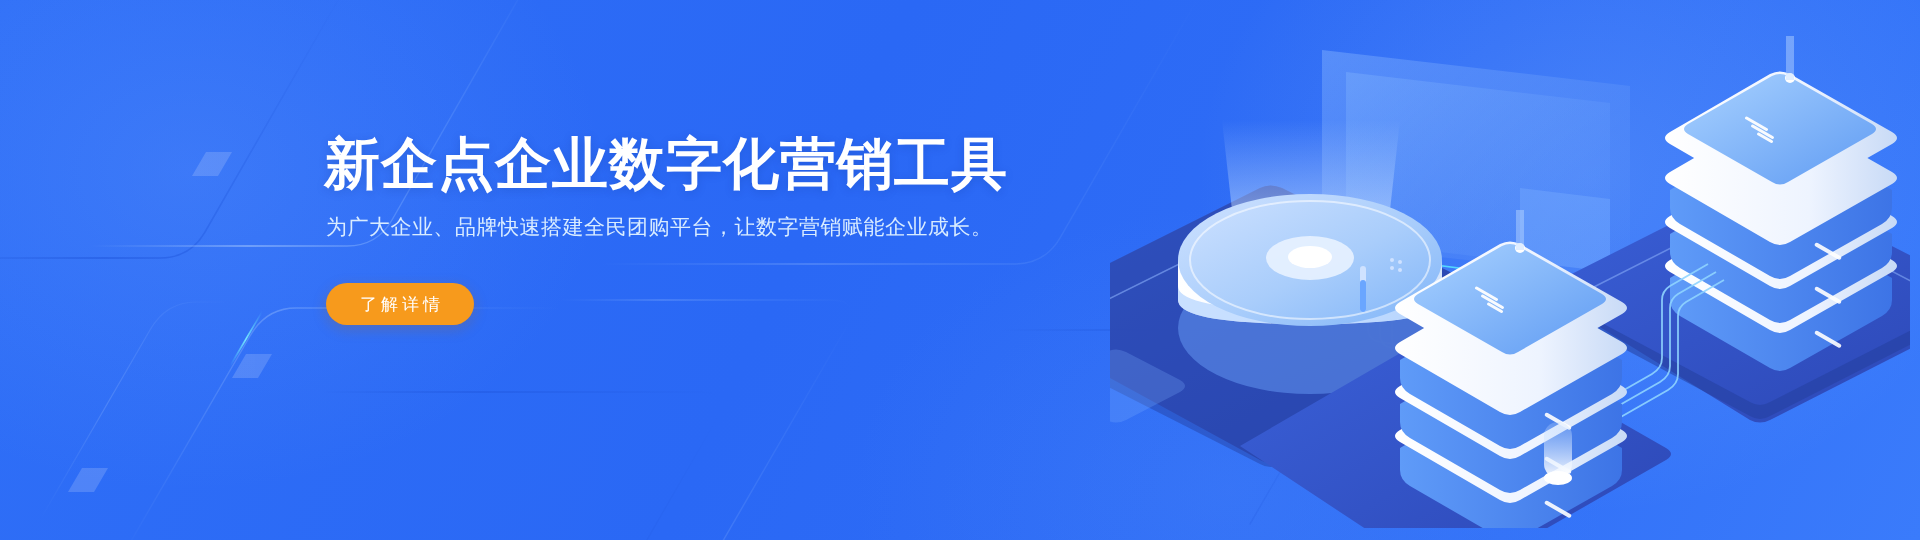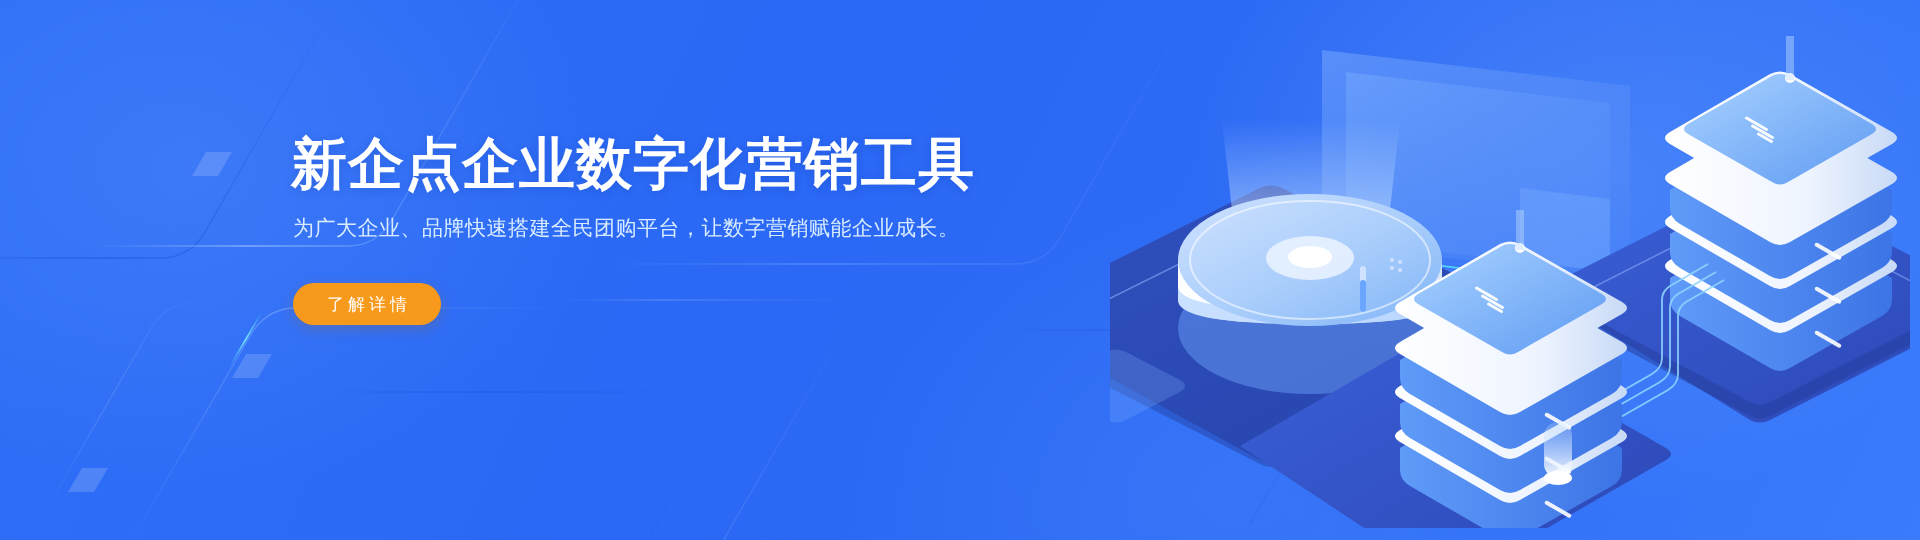--- a/index.html
+++ b/index.html
@@ -21,29 +21,29 @@
   
   .glow{position:absolute;border-radius:50%;pointer-events:none;}
   .glow-a{left:-260px;top:-180px;width:900px;height:700px;
     background:radial-gradient(ellipse at center,rgba(120,170,255,.20),rgba(120,170,255,0) 65%);}
   .glow-b{right:-120px;top:-200px;width:900px;height:760px;
     background:radial-gradient(ellipse at center,rgba(150,195,255,.22),rgba(150,195,255,0) 62%);}
   .glow-c{right:280px;bottom:-260px;width:820px;height:620px;
     background:radial-gradient(ellipse at center,rgba(90,150,250,.20),rgba(90,150,250,0) 65%);}
 
   
-  .content{position:absolute;left:291px;top:132px;width:720px;}
+  .content{position:absolute;left:324px;top:132px;width:720px;}
   .headline{
     font-size:56px;line-height:1.14;font-weight:700;color:#ffffff;
     letter-spacing:1px;white-space:nowrap;margin:0;
     text-shadow:0 2px 10px rgba(10,40,120,.18);
   }
   .subhead{
     margin:16px 0 0 2px;font-size:21px;line-height:1.5;color:#d9ecff;
-    letter-spacing:.5px;white-space:nowrap;font-weight:400;
+    letter-spacing:.5px;white-space:nowrap;font-weight:400;font-family:Liberation Serif, serif;
   }
   .cta{
     display:inline-flex;align-items:center;justify-content:center;
     margin-top:40px;margin-left:2px;
     width:148px;height:42px;border:0;border-radius:21px;
     background:#f79a1c;color:#ffffff;font-size:17px;letter-spacing:4px;
     text-indent:4px;font-weight:400;cursor:pointer;
     font-family:"Liberation Sans","DejaVu Sans",sans-serif;
     box-shadow:0 4px 14px rgba(180,100,10,.25);
   }

